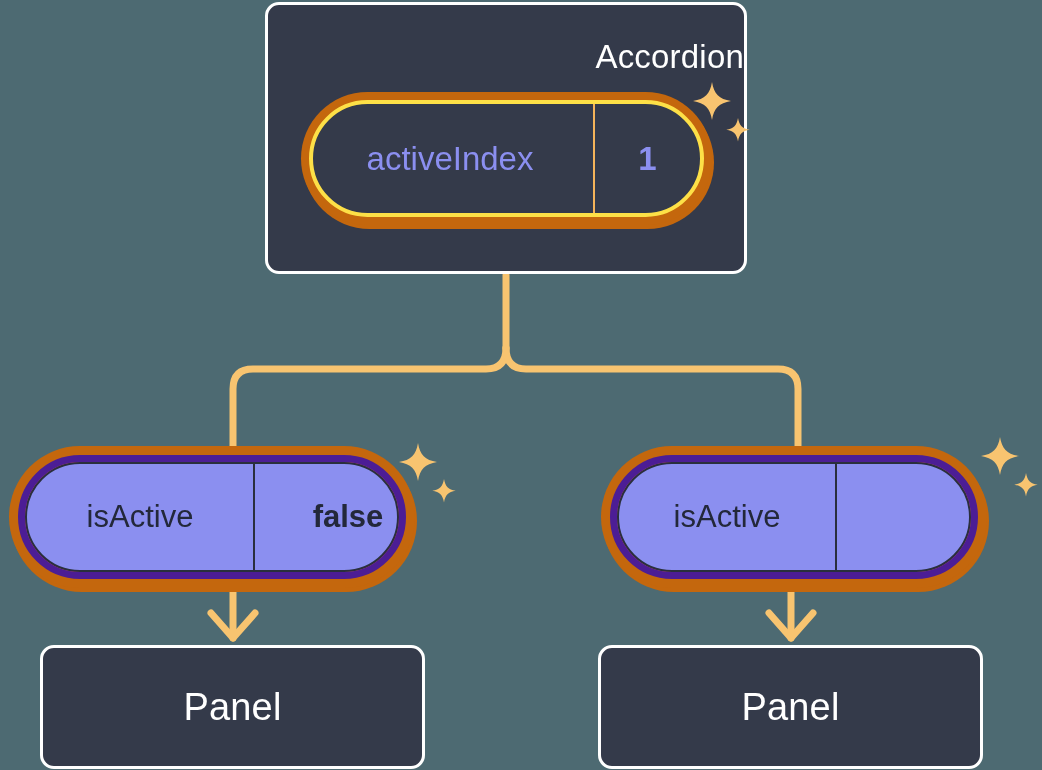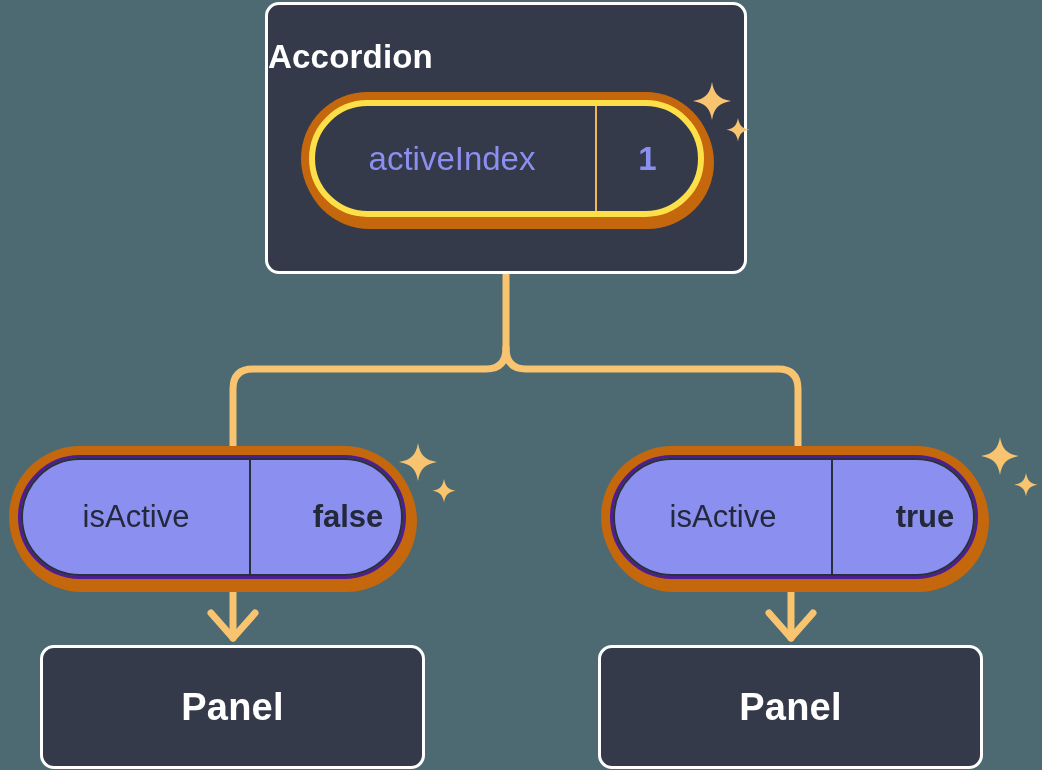--- a/index.html
+++ b/index.html
@@ -34,22 +34,22 @@
   .node-box {
     position: absolute;
     background: #343a4a;
     border: 3px solid #ffffff;
     border-radius: 14px;
     box-sizing: border-box;
   }
   .node-title {
     color: #ffffff;
     font-size: 33px;
-    font-weight: 700;
-    text-align: left;
+    font-weight: 400;
+    text-align: right;
     letter-spacing: 0.2px;
     white-space: nowrap;
   }
 
   #accordion-box {
     left: 265px;
     top: 2px;
     width: 482px;
     height: 272px;
     padding-top: 33px;
@@ -68,21 +68,21 @@
   .panel-box .node-title { font-size: 38px; }
 
   
   .pill {
     position: absolute;
     box-sizing: border-box;
     display: flex;
     align-items: stretch;
     border-radius: 999px;
     
-    border: 6px solid #fde047;
+    border: 4px solid #fde047;
     box-shadow:
       0 0 0 8px #c4670d,
       2px 4px 0 8px #c4670d;
   }
 
   .pill-cell {
     display: flex;
     align-items: center;
     justify-content: center;
     white-space: nowrap;
@@ -110,22 +110,22 @@
   }
   #pill-activeindex .cell-val {
     flex: 1 1 auto;
     font-weight: bold;
   }
 
   
   .pill-purple {
     top: 455px;
     height: 124px;
-    background: #4d7c0f;
-    border: 3px solid #4c1d95;
+    background: #ec4899;
+    border: 7px solid #4c1d95;
     box-shadow:
       0 0 0 9px #c4670d,
       2px 4px 0 9px #c4670d;
   }
   .pill-purple .inner {
     display: flex;
     align-items: stretch;
     width: 100%;
     height: 100%;
     background: #8b8ff0;
@@ -210,21 +210,20 @@
     <path fill="#f8c470" d="M48 36 C49.3 43.5 52.2 46.4 59.7 47.7 C52.2 49 49.3 51.9 48 59.4 C46.7 51.9 43.8 49 36.3 47.7 C43.8 46.4 46.7 43.5 48 36 Z"></path>
   </svg>
 
   <div id="panel-box-left" class="node-box panel-box">
     <div class="node-title">Panel</div>
   </div>
 
   <div id="pill-isactive-right" class="pill pill-purple">
     <div class="inner">
       <div class="pill-cell cell-key">isActive</div>
-      <div class="pill-cell cell-val">true</div>
     </div>
   </div>
 
   <svg id="sparkles-right" class="sparkles" viewBox="0 0 62 70" aria-hidden="true">
     <path fill="#f8c470" d="M22 0 C24 12 29 17 41 19 C29 21 24 26 22 38 C20 26 15 21 3 19 C15 17 20 12 22 0 Z"></path>
     <path fill="#f8c470" d="M48 36 C49.3 43.5 52.2 46.4 59.7 47.7 C52.2 49 49.3 51.9 48 59.4 C46.7 51.9 43.8 49 36.3 47.7 C43.8 46.4 46.7 43.5 48 36 Z"></path>
   </svg>
 
   <div id="panel-box-right" class="node-box panel-box">
     <div class="node-title">Panel</div>

